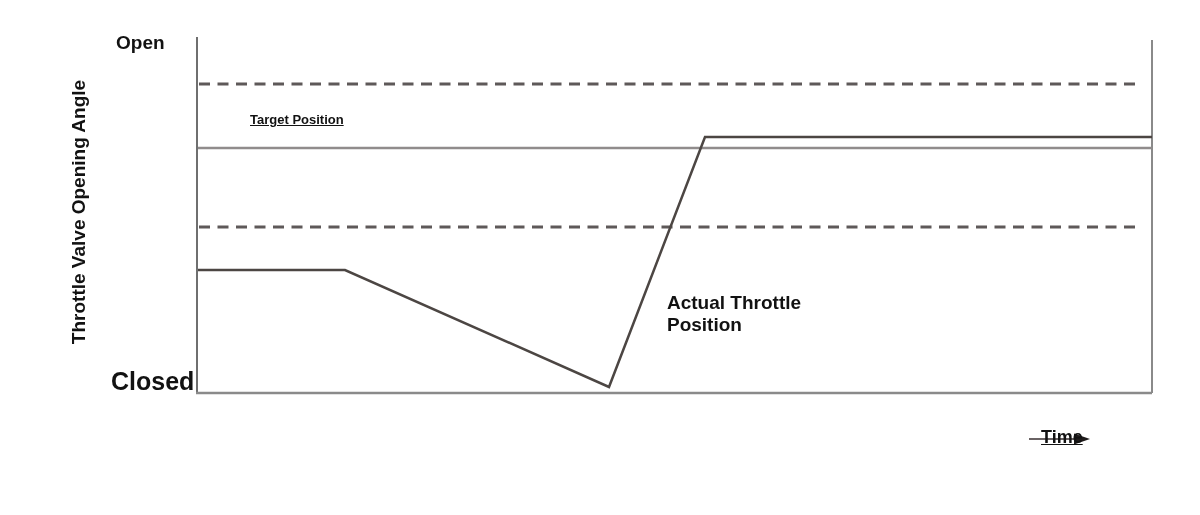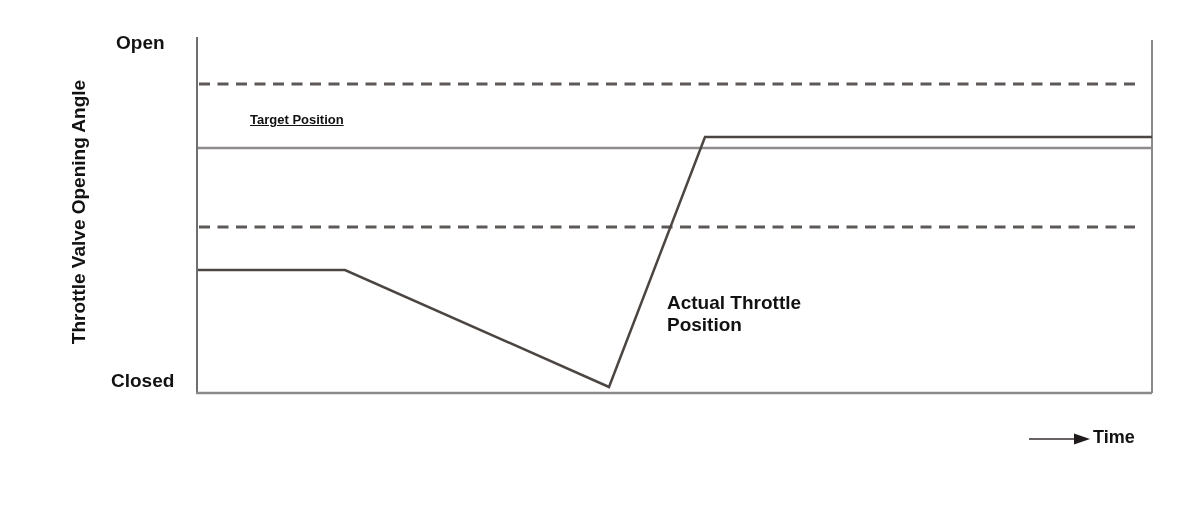--- a/index.html
+++ b/index.html
@@ -24,24 +24,24 @@
   #chart-svg {
     position: absolute;
     left: 0; top: 0;
   }
   .lbl {
     position: absolute;
     white-space: pre-line;
     line-height: 22px;
   }
   .lbl-open    { left: 116px;  top: 32px;  font-size: 19px; }
-  .lbl-closed  { left: 111px;  top: 370px; font-size: 19px; }
+  .lbl-closed  { left: 111px;  top: 370px; font-size: 25px; }
   .lbl-target  { left: 250px;  top: 109px; font-size: 13px; text-decoration: underline; }
   .lbl-actual  { left: 667px;  top: 280px; font-size: 19px; margin-top: 12px; }
-  .lbl-time    { left: 1093px; top: 426px; font-size: 18px; }
+  .lbl-time    { left: 1041px; top: 426px; font-size: 18px; text-decoration: underline; }
   .lbl-ylabel  {
     left: -56px; top: 200px;
     width: 272px; height: 24px;
     text-align: center;
     font-size: 19px;
     white-space: nowrap;
     transform: rotate(-90deg);
   }
   .axis-line     { stroke-width: 2;   fill: none; }
   .axis-bottom   { stroke-width: 2.5; fill: none; }

